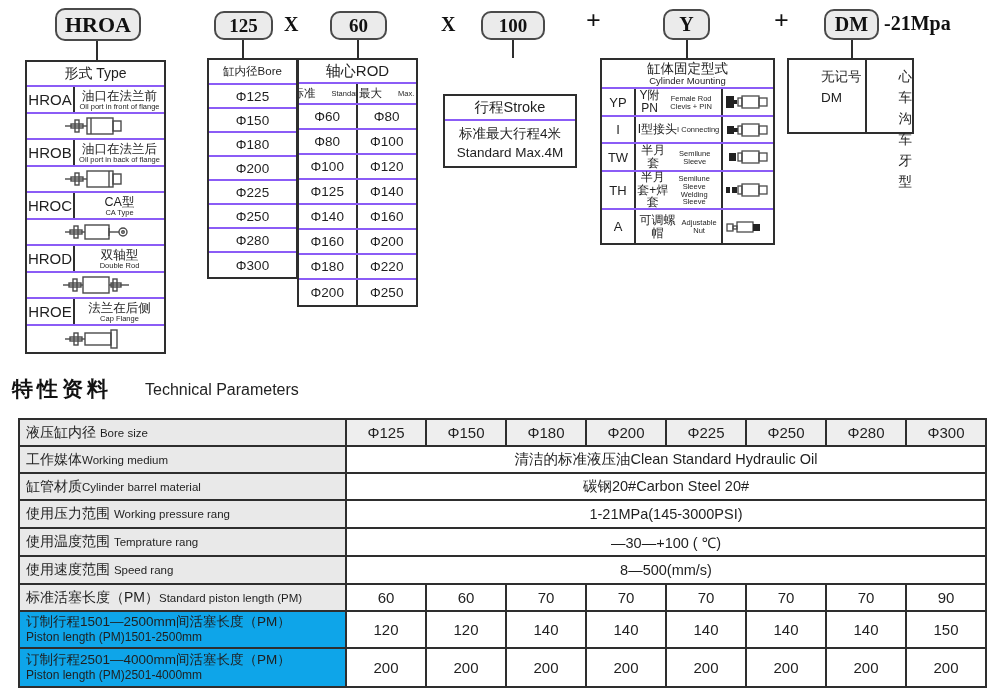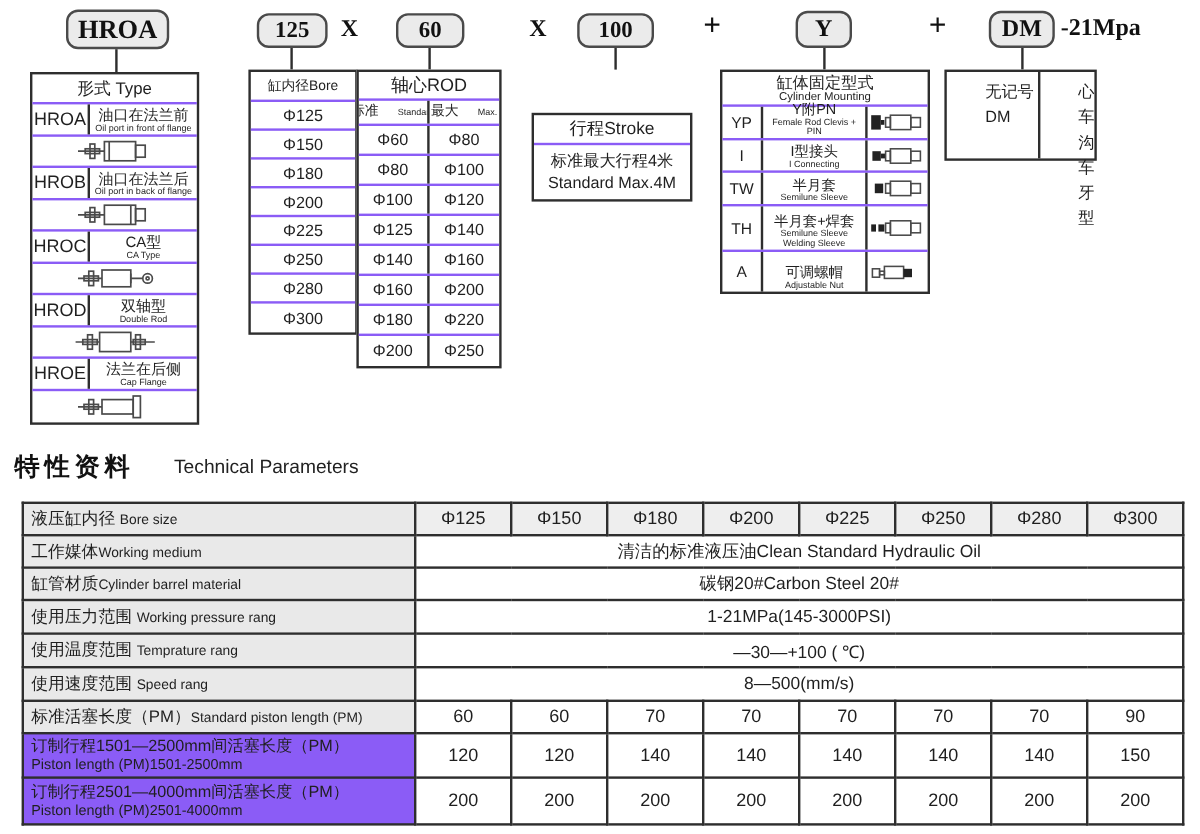--- a/index.html
+++ b/index.html
@@ -56,42 +56,42 @@
   .st-body { height:45px; flex-direction:column; line-height:1.35; }
   .st-cn { font-size:13.5px; display:block; }
   .st-en { font-size:13.5px; display:block; }
   
   .mt { left:600px; top:58px; width:175px; }
   .mt-header { height:29px; flex-direction:column; line-height:1; }
   .mt-hcn { font-size:13.5px; display:block; }
   .mt-hen { font-size:9.5px; display:block; margin-top:1px; }
   .mt-row { display:flex; }
   .mt-code { width:34px; font-size:13px; }
-  .mt-desc { flex:1; flex-direction:column; line-height:1.05; padding:1px 1px;justify-content:flex-end; }
+  .mt-desc { flex:1; flex-direction:row; line-height:1.05; padding:1px 1px; }
   .mt-cn { font-size:12px; display:block; }
   .mt-en { font-size:7.5px; display:block; margin-top:1px; }
   .mt-icon { width:50px; display:flex; align-items:center; justify-content:center; }
   .h28{height:28px;} .h27{height:27px;} .h38{height:38px;} .h33{height:33px;}
   
   .dmt { left:787px; top:58px; width:127px; height:76px; display:flex; }
   .dm-col { padding:6px 0 0 7px; font-size:13.5px; line-height:21px;margin-left:25px; }
   .dm-col.first { width:62px; }
   .dm-col.second { flex:1; }
   .dm-line { display:block; }
   
   .sec-cn { position:absolute; left:12px; top:375px; font-family:"Liberation Serif", serif;
             font-weight:bold; font-size:21px; letter-spacing:4px; color:#111; }
   .sec-en { position:absolute; left:145px; top:381px; font-size:16px; color:#222; }
   
   .params { position:absolute; left:18px; top:418px; }
   table { border-collapse:collapse; table-layout:fixed; width:967px; }
   td { border:2px solid #2e2e2e; padding:0; vertical-align:middle; }
   td.lbl { background:#e9e9e9; text-align:left; padding-left:6px; font-size:14px; white-space:nowrap; overflow:hidden; }
   td.lbl .en { font-size:11.5px; }
-  td.lbl2 { background:#8b5cf6; text-align:left; padding-left:6px; line-height:1.2; }
+  td.lbl2 { background:#0ea5e9; text-align:left; padding-left:6px; line-height:1.2; }
   td.lbl2 .cn { display:block; font-size:13.5px; white-space:nowrap; }
   td.lbl2 .en { display:block; font-size:12px; white-space:nowrap; }
   td.hdr { background:#eeeeee; font-size:15px; text-align:center; }
   td.val { font-size:14.5px; text-align:center; }
   td.num { font-size:15px; text-align:center; }
   tr.r27 { height:27px; } tr.r28 { height:28px; } tr.r37 { height:37px; } tr.r39 { height:39px; }
   svg { display:block; }
 </style>
 </head>
 <body>

